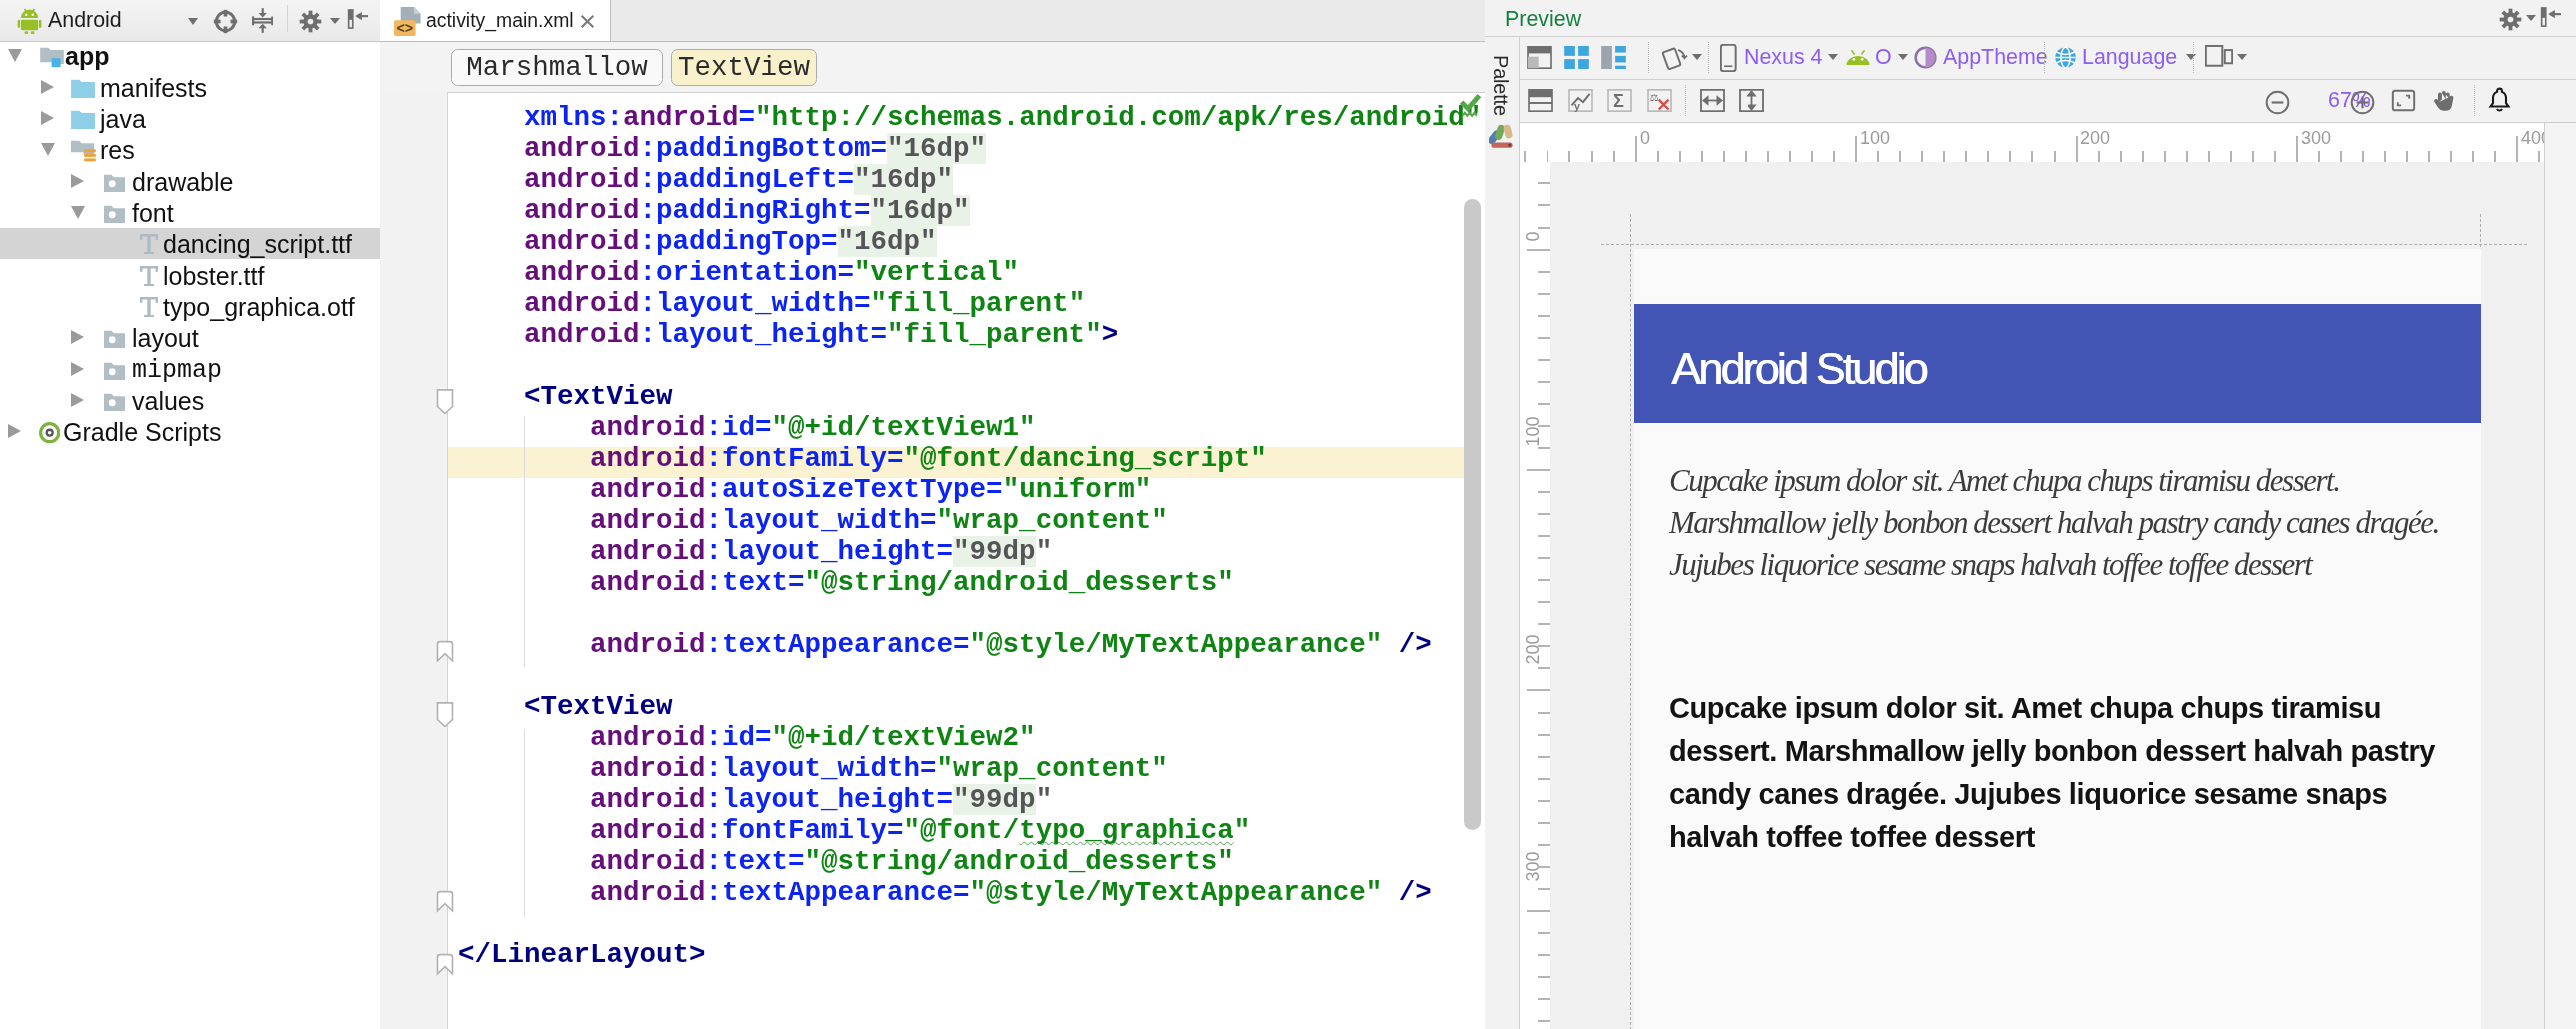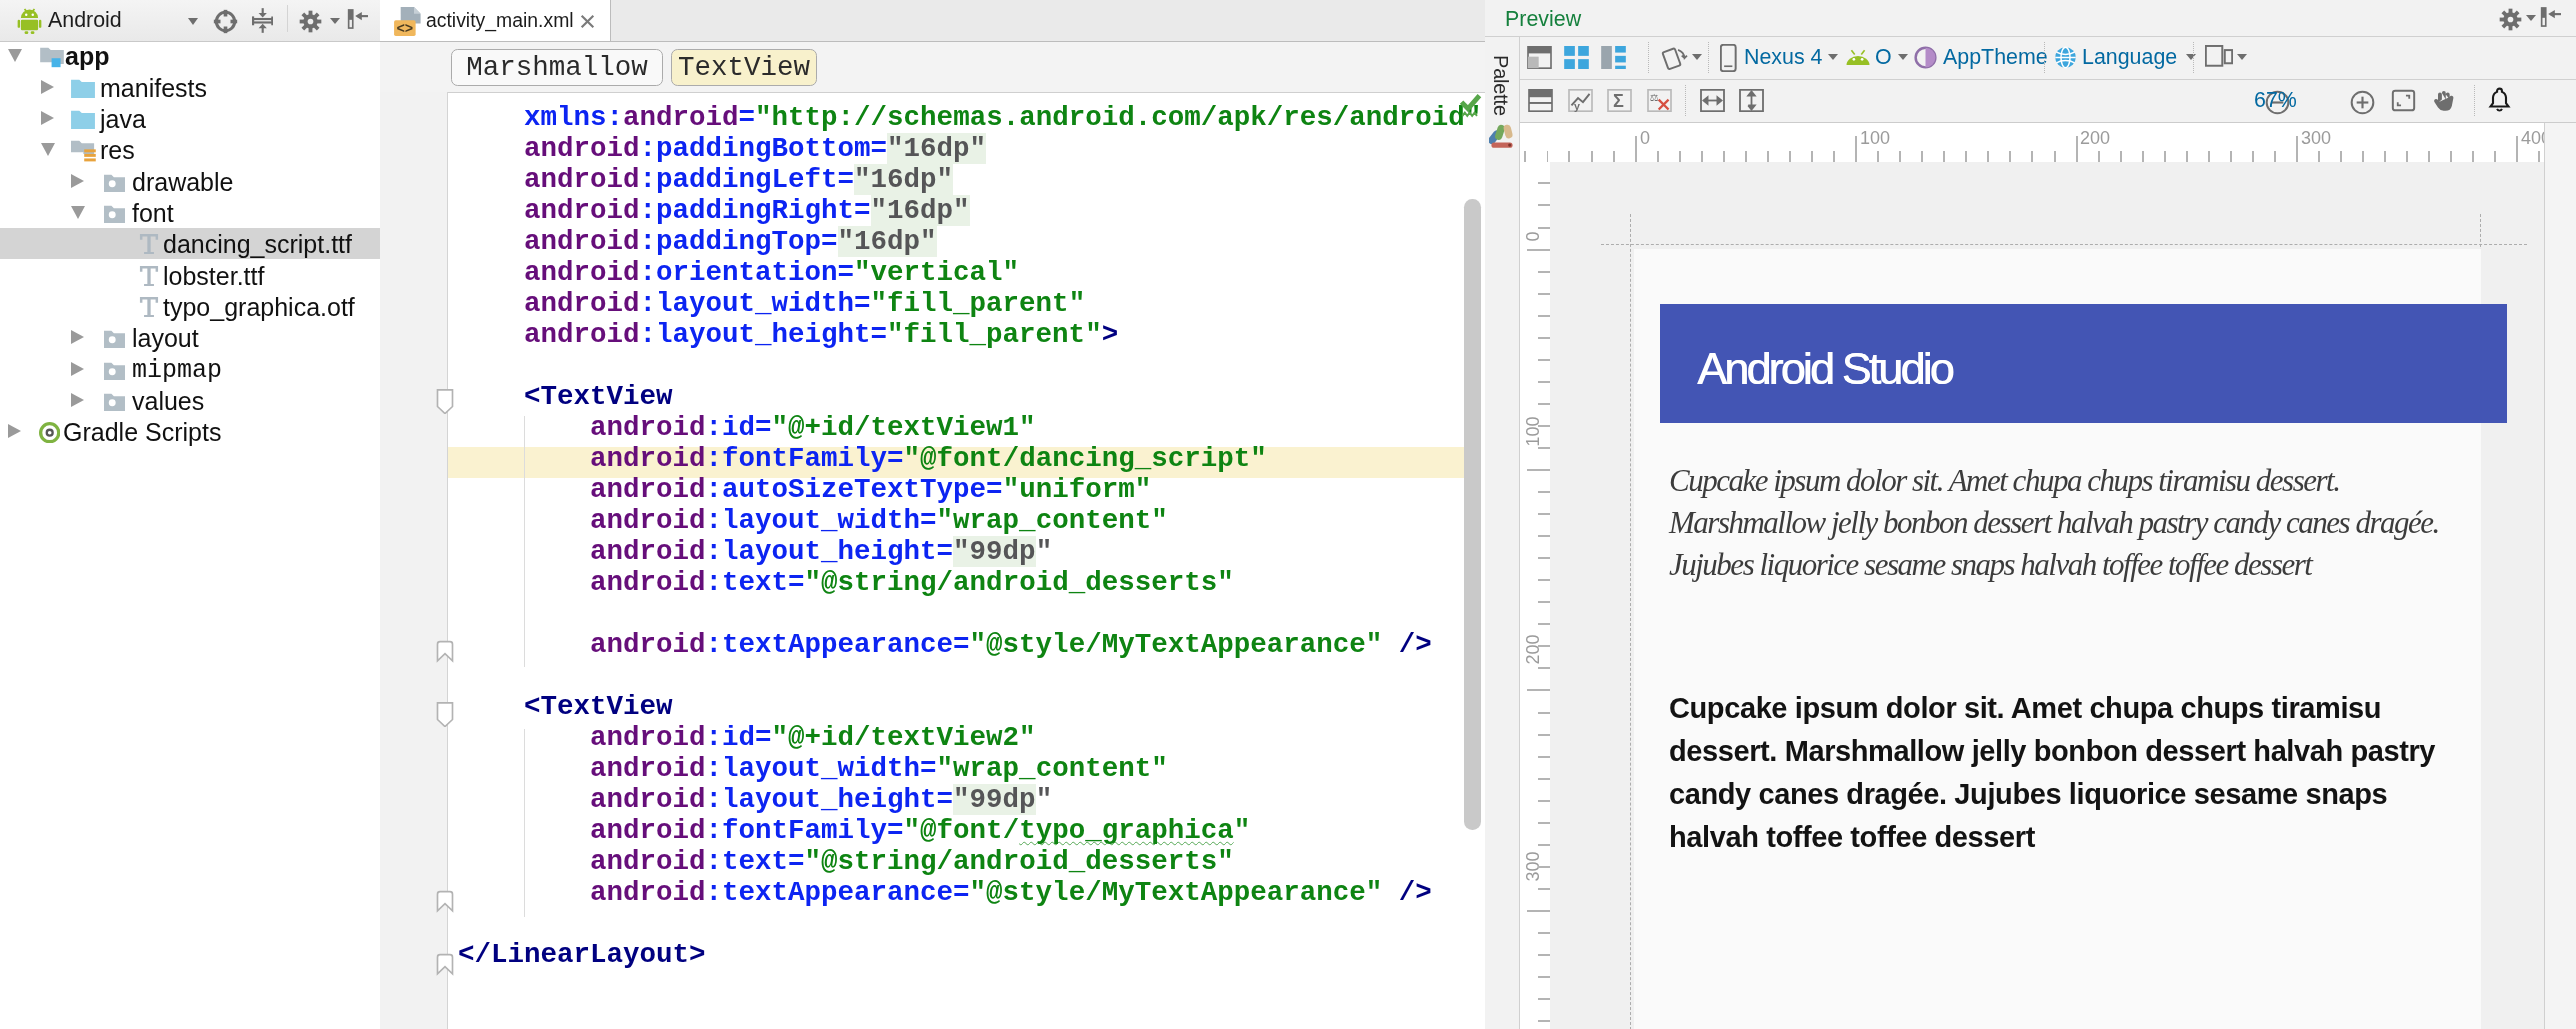--- a/index.html
+++ b/index.html
@@ -36,28 +36,28 @@
 #hruler{left:35px;top:123px;width:1056px;height:40px;background:#fff;}
 #vruler{left:35px;top:162px;width:30.5px;height:867px;background:#fff;}
 #canvas{left:65px;top:162px;width:994px;height:867px;background:#f0f0f0;}
 #pscroll{left:1059px;top:123px;width:32px;height:907px;background:#f4f4f4;border-left:0.8px solid #d0d0d0;}
 .tick{position:absolute;background:#b4b4b4;}
 .rlab{position:absolute;color:#9b9b9b;font-size:18px;}
 #device{position:absolute;left:1634px;top:249px;width:847px;height:781px;background:#fafafa;}
 .dash-v{position:absolute;width:0;border-left:1.6px dashed #adadad;}
 .dash-h{position:absolute;height:0;border-top:1.6px dashed #adadad;}
 #statusbar{position:absolute;left:0;top:0;width:847px;height:55px;background:#2b3a96;}
-#appbar{position:absolute;left:0;top:55px;width:847px;height:119px;background:#4355b4;margin-left:26px;}
+#appbar{position:absolute;left:0;top:55px;width:847px;height:119px;background:#4355b4;}
 #apptitle{position:absolute;left:37px;top:44px;line-height:41px;color:#fff;font-size:45px;letter-spacing:-2.9px;text-shadow:0.7px 0 0 #fff;}
 #script{position:absolute;left:35px;top:0px;font-family:"Liberation Serif",serif;font-style:italic;color:#3c3c3c;font-size:31px;letter-spacing:-1.5px;white-space:nowrap;}
 #script div,#boldtxt div{line-height:33px;}
 #boldtxt{position:absolute;left:35px;top:0px;font-weight:bold;color:#131313;font-size:29px;white-space:nowrap;letter-spacing:-0.4px;}
 .icon{position:absolute;}
 svg{display:block}
-.ptxt{position:absolute;font-size:21.4px;color:#0369a1;}
+.ptxt{position:absolute;font-size:21.4px;color:#8b5cf6;}
 </style></head>
 <body>
 <div class="abs" id="lpanel">
   <div class="abs" id="ltoolbar">
       <svg class="icon" style="left:16.5px;top:6.6px;" width="25" height="27" viewBox="0 0 30 33">
 <g fill="#97c024">
           <path d="M4.5 13.5 a10.5 10.5 0 0 1 21 0 z"></path>
 <line x1="9" y1="2.5" x2="12" y2="6.5" stroke="#97c024" stroke-width="2.2"></line>
           <line x1="21" y1="2.5" x2="18" y2="6.5" stroke="#97c024" stroke-width="2.2"></line>
 <rect x="4.5" y="15.5" width="21" height="13" rx="1.5"></rect>
@@ -409,21 +409,21 @@
         <g stroke="#6e6e6e" stroke-width="2.2" fill="#6e6e6e">
           <line x1="15" y1="5" x2="15" y2="23"></line>
           <path d="M11 8 l4 -5 l4 5 z"></path>
           <path d="M11 20 l4 5 l-4 -5 z M11 20 l4 5 l4 -5 h-8"></path>
         </g>
       </svg>
 <svg class="icon" style="left:745px;top:10px;" width="25" height="25" viewBox="0 0 30 30">
         <circle cx="15" cy="15" r="13" fill="none" stroke="#6e6e6e" stroke-width="2.4"></circle>
         <line x1="8" y1="15" x2="22" y2="15" stroke="#6e6e6e" stroke-width="2.6"></line>
       </svg>
-<span class="ptxt" style="left:734px;top:8.2px;text-align:center;">67%</span>
+<span class="ptxt" style="left:808px;top:8.2px;text-align:center;">67%</span>
 <svg class="icon" style="left:830px;top:10px;" width="25" height="25" viewBox="0 0 30 30">
         <circle cx="15" cy="15" r="13" fill="none" stroke="#6e6e6e" stroke-width="2.4"></circle>
         <line x1="8" y1="15" x2="22" y2="15" stroke="#6e6e6e" stroke-width="2.6"></line>
         <line x1="15" y1="8" x2="15" y2="22" stroke="#6e6e6e" stroke-width="2.6"></line>
       </svg>
 <svg class="icon" style="left:871px;top:9px;" width="25" height="23" viewBox="0 0 30 28">
         <rect x="2" y="2" width="26" height="24" rx="3" fill="none" stroke="#6e6e6e" stroke-width="2.4"></rect>
         <path d="M8 16 v4 h4 M22 12 v-4 h-4" fill="none" stroke="#6e6e6e" stroke-width="2.2"></path>
       </svg>
 <svg class="icon" style="left:913px;top:8.2px;" width="23" height="26" viewBox="0 0 28 32">

